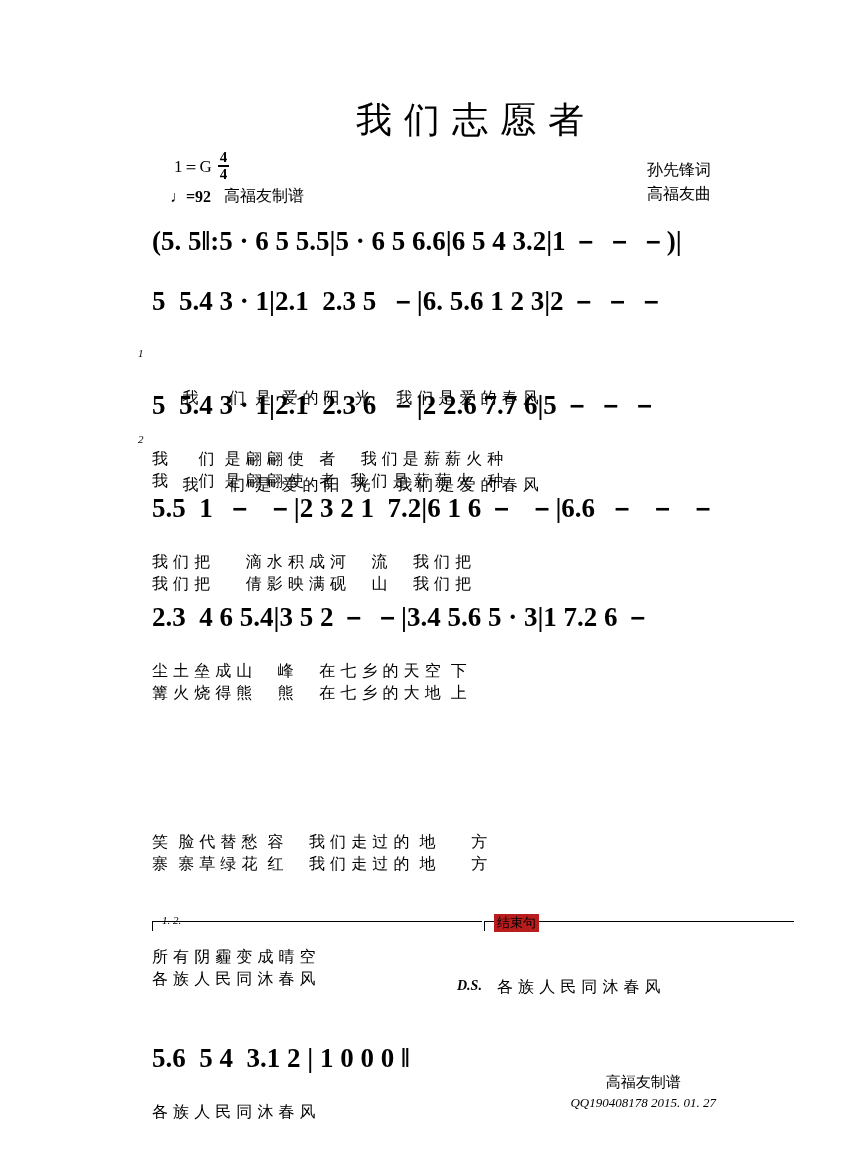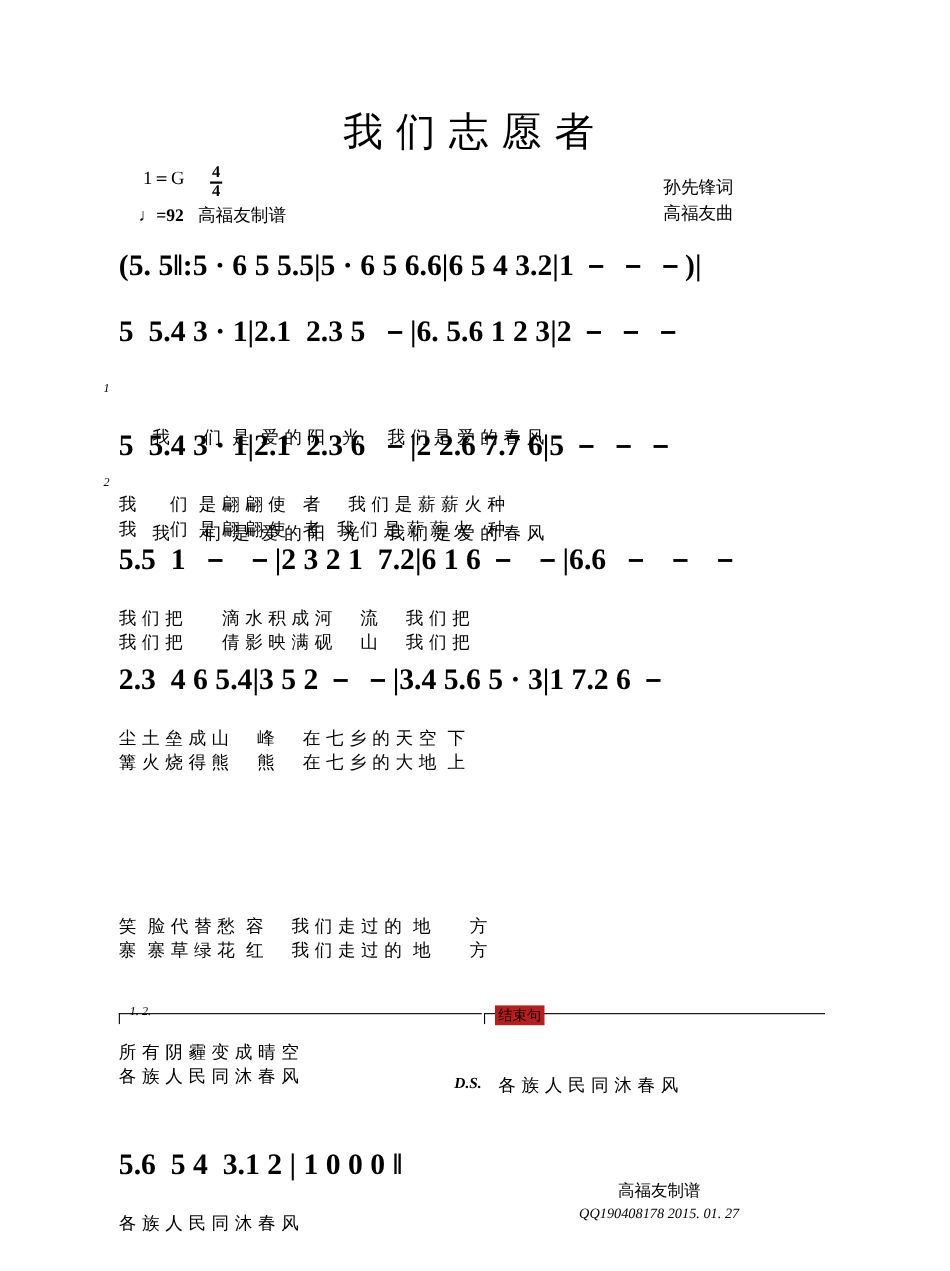--- a/index.html
+++ b/index.html
@@ -4,33 +4,33 @@
 <style>
   html,body{margin:0;padding:0;}
   body{
     width:864px;height:1155px;
     background:#ffffff;
     font-family:"Liberation Serif", serif;
     color:#000;
     position:relative;
     overflow:hidden;
   }
-  .sheet{position:relative;width:772px;height:1155px;}
+  .sheet{position:relative;width:772px;height:1155px;margin-left:44px;}
 
   
   .title{
     position:absolute;top:96px;left:0;width:864px;
     text-align:center;
     font-size:36px;
     letter-spacing:12px;
     font-family:"DejaVu Sans", sans-serif;
     font-weight:400;
   }
   .key-block{position:absolute;left:130px;top:150px;font-size:17px;}
-  .key-line{display:flex;gap:23px;}
+  .key-line{display:flex;align-items:center;gap:6px;}
   .frac{display:inline-block;text-align:center;line-height:1.0;font-size:15px;font-weight:bold;}
   .frac .num{display:block;border-bottom:2px solid #000;padding:0 2px;}
   .frac .den{display:block;padding:0 2px;}
   .tempo{position:absolute;left:126px;top:188px;font-size:16px;font-weight:bold;}
   .mood{position:absolute;left:180px;top:186px;font-size:16px;font-family:"DejaVu Sans", sans-serif;}
   .credits{position:absolute;right:105px;top:158px;font-size:16px;text-align:left;line-height:1.5;font-family:"DejaVu Sans", sans-serif;}
   .credits div{white-space:nowrap;}
 
   
   .system{position:absolute;left:108px;width:660px;}

